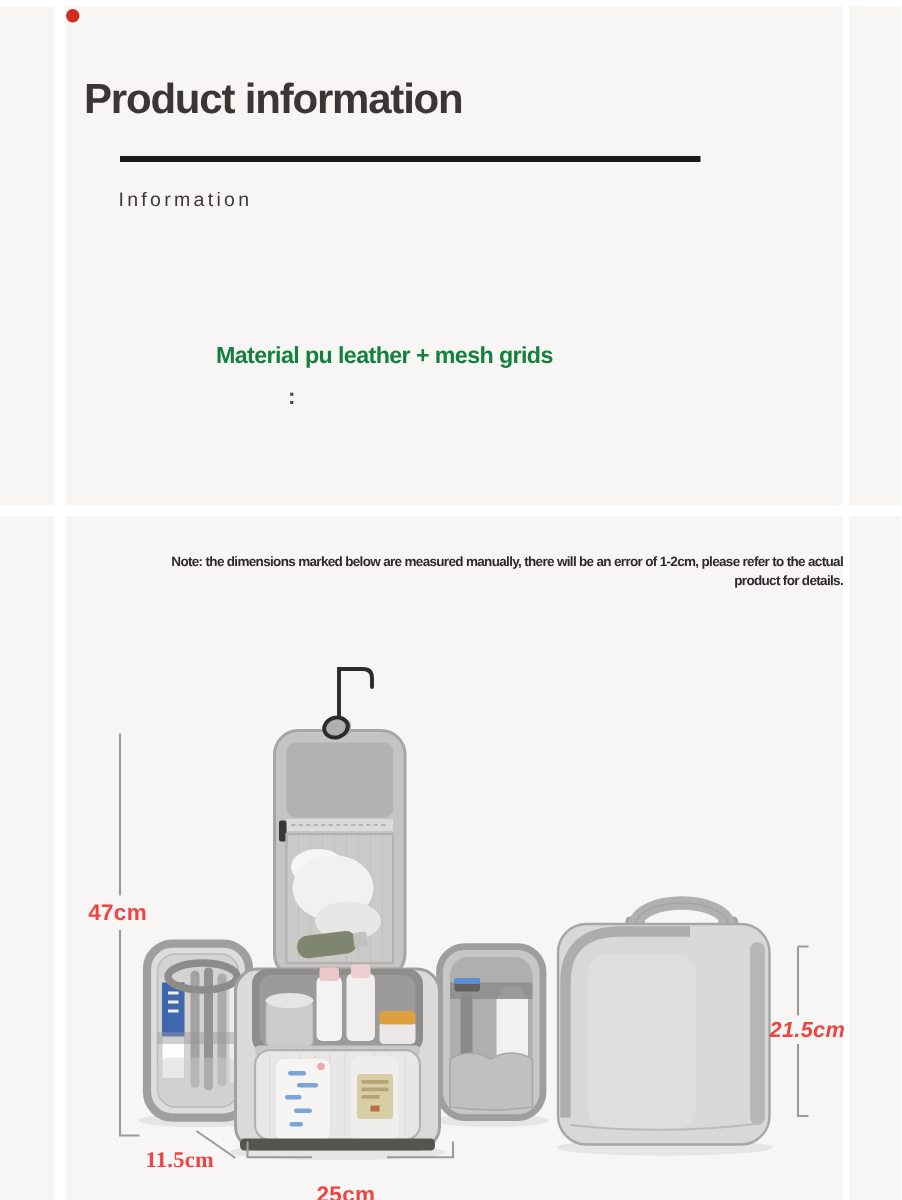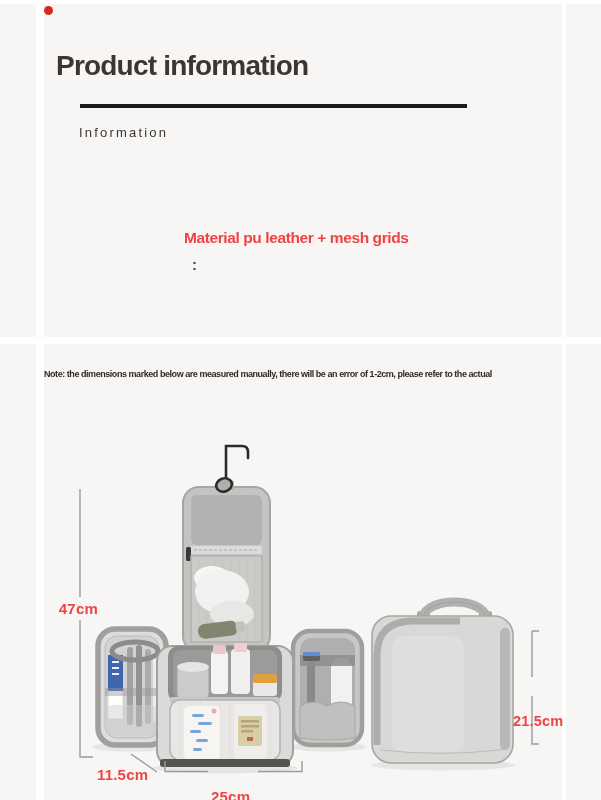--- a/index.html
+++ b/index.html
@@ -26,39 +26,39 @@
     font-size:13px;font-weight:400;color:#3b3835;
     letter-spacing:2.2px;white-space:nowrap;
   }
   .pname{
     left:145px;top:205px;
     font-size:13.5px;font-weight:600;color:#474340;
     letter-spacing:-0.3px;white-space:nowrap;
   }
   .pmat{
     left:144px;top:229px;
-    font-size:15.5px;font-weight:700;color:#ef4444;
-    letter-spacing:-0.4px;white-space:nowrap;margin-left:40px;
+    font-size:15.5px;font-weight:700;color:#15803d;
+    letter-spacing:-0.4px;white-space:nowrap;
   }
   .pcolon{
     left:192px;top:256px;
     font-size:15px;font-weight:700;color:#474340;
   }
   .note{
-    left:44px;top:368px;width:518px;text-align:left;
+    left:44px;top:368px;width:518px;text-align:right;
     font-size:9px;font-weight:700;color:#2e2a27;
     letter-spacing:-0.45px;line-height:13px;
   }
   .mlabel{
     font-size:15px;font-weight:600;color:#ef4444;
     white-space:nowrap;letter-spacing:0.2px;
   }
   .m47{left:56px;top:600px;width:42px;text-align:right;}
-  .m215{left:513px;top:713px;font-size:14.5px;}
-  .m115{left:97px;top:766px;}
+  .m215{left:513px;top:679px;font-size:14.5px;font-style:italic;}
+  .m115{left:97px;top:766px;font-family:Liberation Serif, serif;}
   .m25{left:211px;top:788px;}
   svg{position:absolute;left:0;top:0;}
 </style>
 </head>
 <body>
 
 <div class="abs page-root" style="left:0;top:0;width:601px;height:800px;">
 
   <div class="abs sliver" style="left:0;top:4px;width:36px;height:333px;"></div>
   <div class="abs sliver" style="left:0;top:344px;width:36px;height:456px;"></div>
@@ -70,20 +70,21 @@
 
   <div class="abs accent-dot"></div>
   <h1 class="abs title" style="margin:0;">Product information</h1>
   <div class="abs rule"></div>
   <div class="abs section-label">Information</div>
   <div class="abs pmat">Material pu leather + mesh grids</div>
   <div class="abs pcolon">:</div>
 
   <div class="abs note">
     <div>Note: the dimensions marked below are measured manually, there will be an error of 1-2cm, please refer to the actual</div>
+    <div>product for details.</div>
   </div>
 
   <svg width="601" height="800" viewBox="0 0 601 800">
 
     <g fill="#e6e5e3">
       <ellipse cx="132" cy="747" rx="40" ry="4.5"></ellipse>
       <ellipse cx="225" cy="768" rx="72" ry="5.5"></ellipse>
       <ellipse cx="328" cy="747" rx="38" ry="4.5"></ellipse>
       <ellipse cx="443" cy="765" rx="72" ry="5.5"></ellipse>
     </g>

